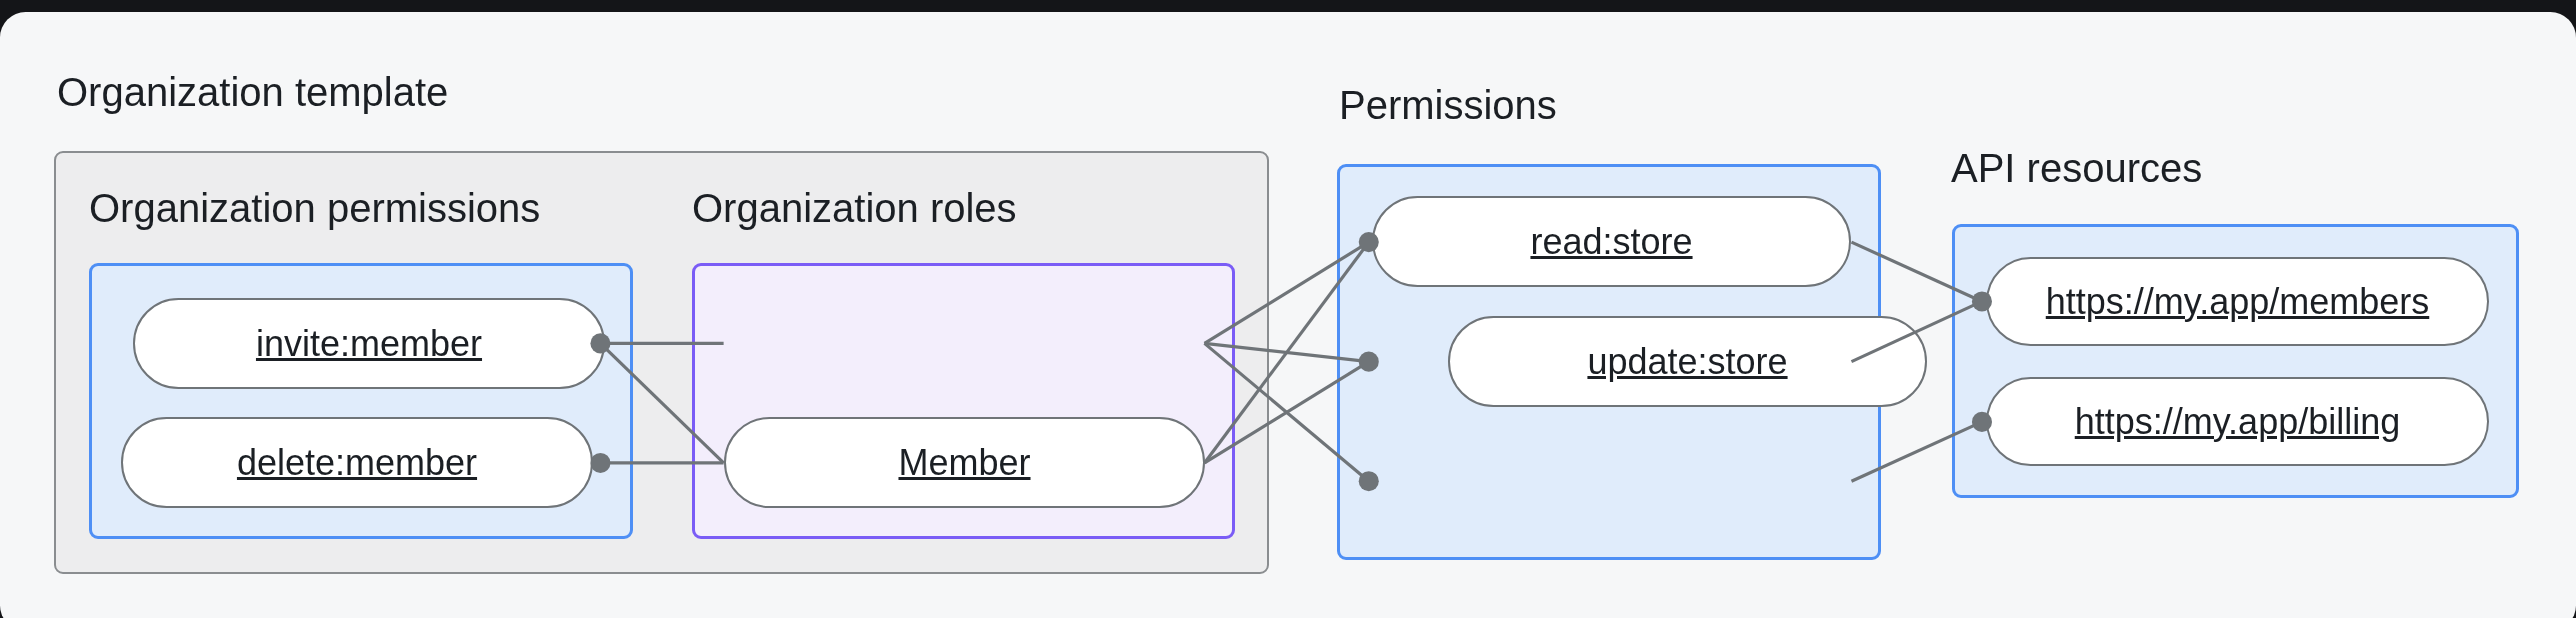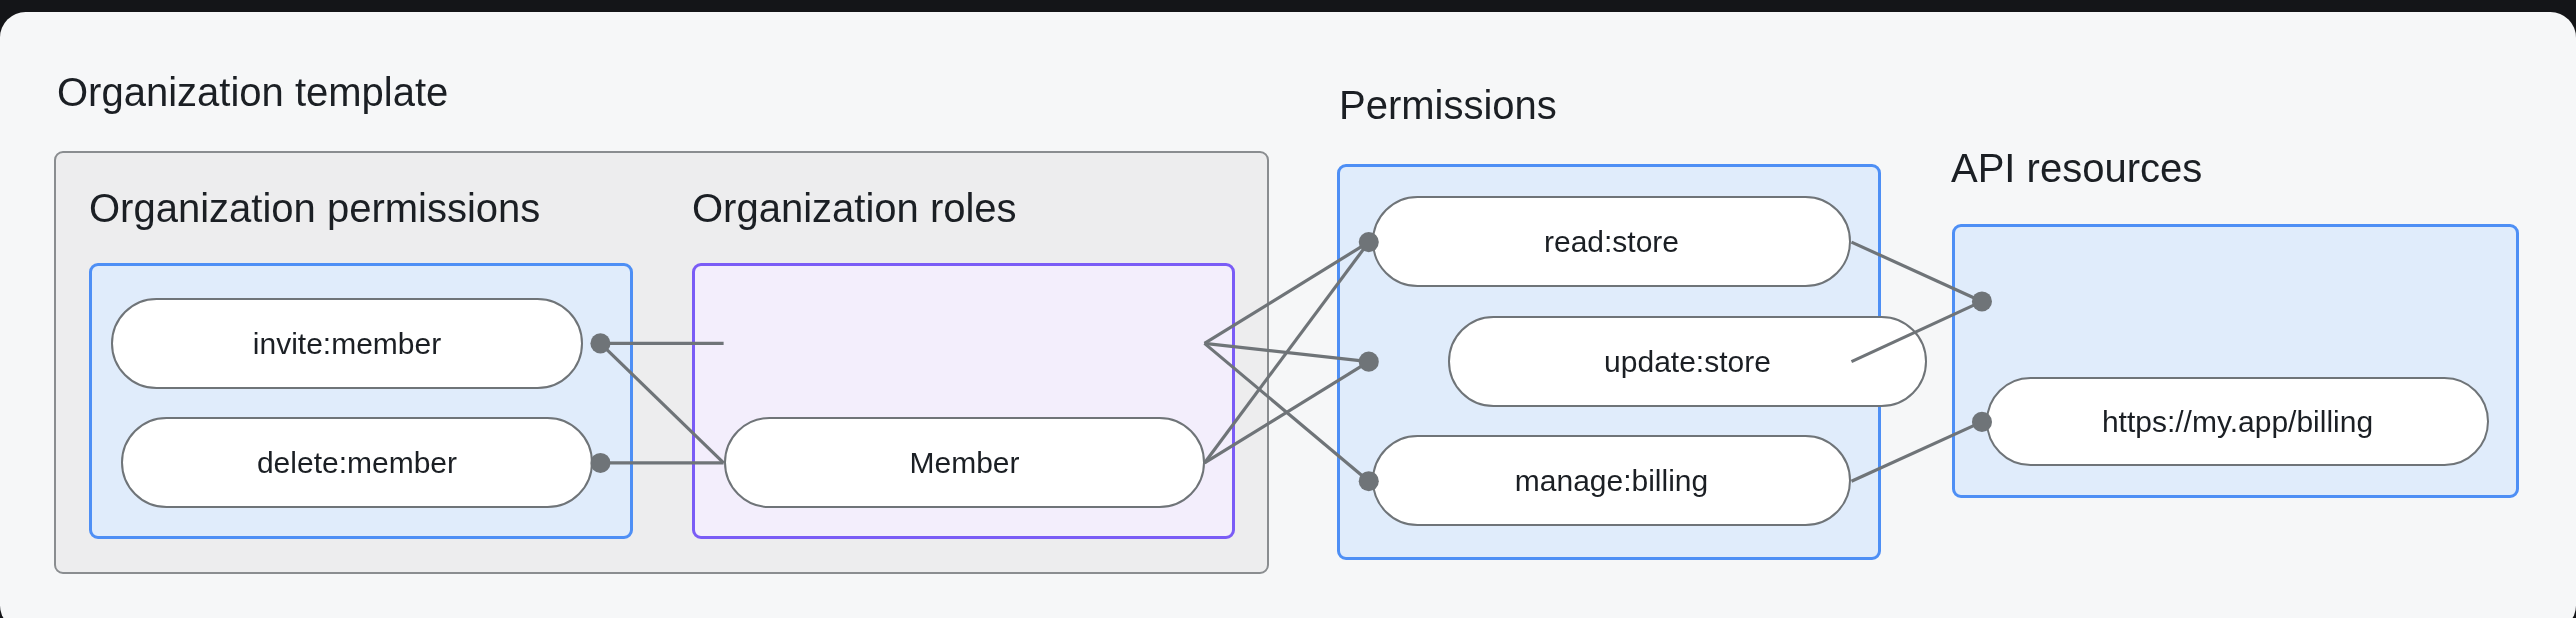--- a/index.html
+++ b/index.html
@@ -30,26 +30,27 @@
   #box-perms   {left:1337px;top:152px;width:544px;height:396px;background:var(--blue-fill,#e0ecfb);border:3.7px solid var(--blue-border,#4e8ff5);}
   #box-api     {left:1952px;top:212px;width:567px;height:274px;background:var(--blue-fill,#e0ecfb);border:3.7px solid var(--blue-border,#4e8ff5);}
   .pill{
     position:absolute;
     box-sizing:border-box;
     height:91px;
     background:#ffffff;
     border:2.7px solid var(--pill-border,#6f7478);
     border-radius:55px;
     display:flex;align-items:center;justify-content:center;
-    font-size:30px;
+    font-size:36px;
     color:var(--text,#1b1f24);
     white-space:nowrap;
     z-index:2;
+    text-decoration:underline;
   }
-  #p-invite {left:111px; top:286px; width:472px}
+  #p-invite {left:133px; top:286px; width:472px}
   #p-delete {left:121px; top:405px; width:472px}
   #p-admin  {left:724px; top:286px; width:481px}
   #p-member {left:724px; top:405px; width:481px}
   #p-read   {left:1372px;top:184px; width:479px}
   #p-update {left:1448px;top:304px; width:479px}
   #p-manage {left:1372px;top:423px; width:479px}
   #p-members{left:1986px;top:245px; width:503px;height:89px}
   #p-billing{left:1986px;top:365px; width:503px;height:89px}
   #edge-layer{
     position:absolute;left:0;top:0;width:2576px;height:619px;
@@ -85,22 +86,22 @@
 
   <div class="pill" id="p-delete">delete:member</div>
 
 
   <div class="pill" id="p-member">Member</div>
 
   <div class="pill" id="p-read">read:store</div>
 
   <div class="pill" id="p-update">update:store</div>
 
-  <div class="pill" id="p-manage">manage:billing</div>
 
+  <div class="pill" id="p-members">https://my.app/members</div>
 
   <div class="pill" id="p-billing">https://my.app/billing</div>
 
   <svg id="edge-layer" viewBox="0 0 2823 678" xmlns="http://www.w3.org/2000/svg">
       <line x1="658" y1="363" x2="793" y2="363" stroke="#6f7478" stroke-width="3.5"></line>
       <line x1="658" y1="363" x2="793" y2="494" stroke="#6f7478" stroke-width="3.5"></line>
       <line x1="658" y1="494" x2="793" y2="494" stroke="#6f7478" stroke-width="3.5"></line>
       <line x1="1320" y1="363" x2="1500" y2="252" stroke="#6f7478" stroke-width="3.5"></line>
       <line x1="1320" y1="363" x2="1500" y2="383" stroke="#6f7478" stroke-width="3.5"></line>
       <line x1="1320" y1="363" x2="1500" y2="514" stroke="#6f7478" stroke-width="3.5"></line>

